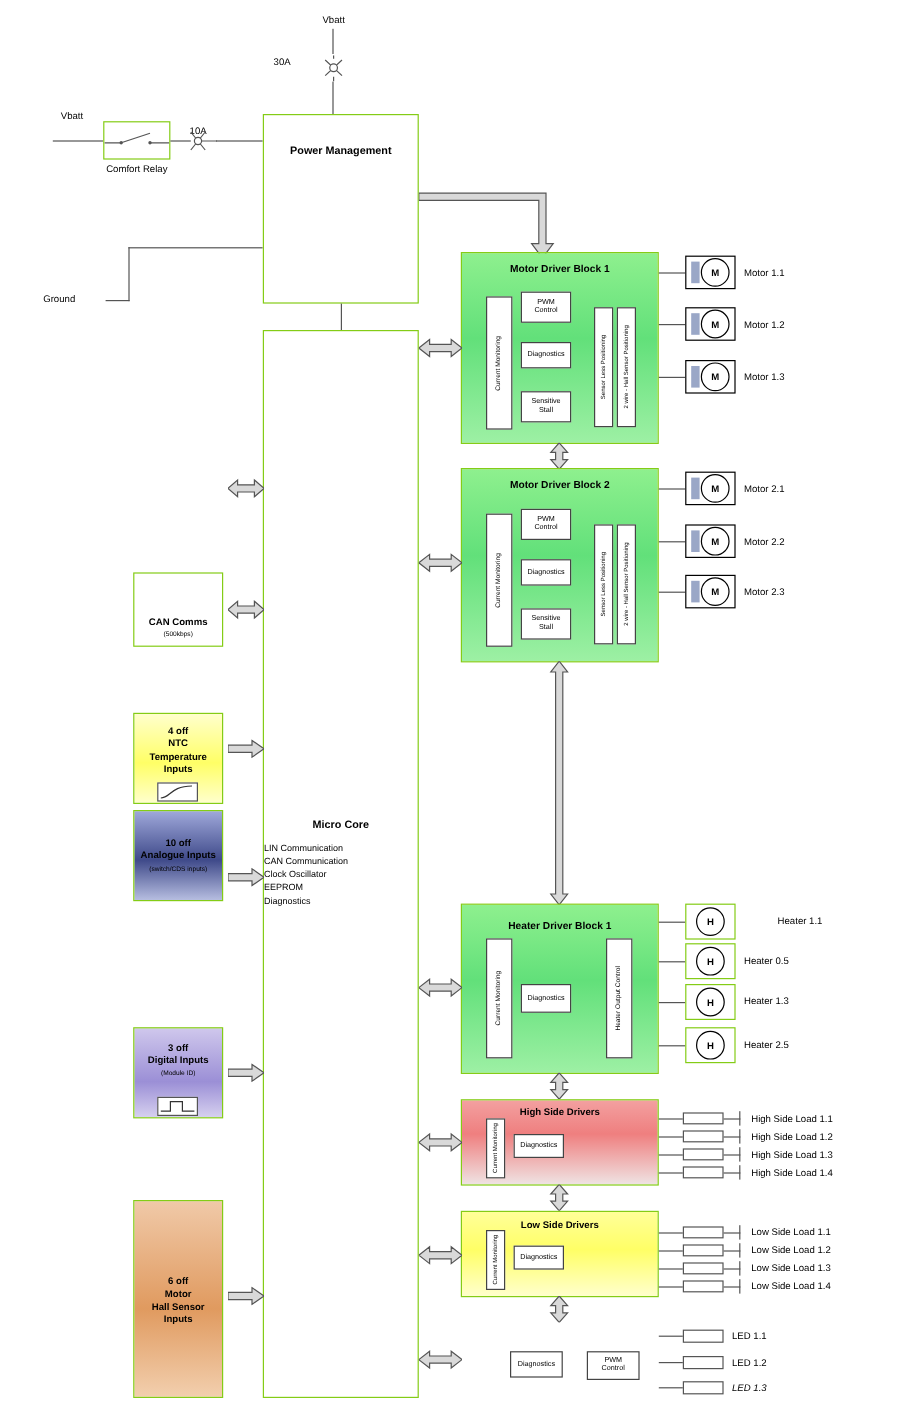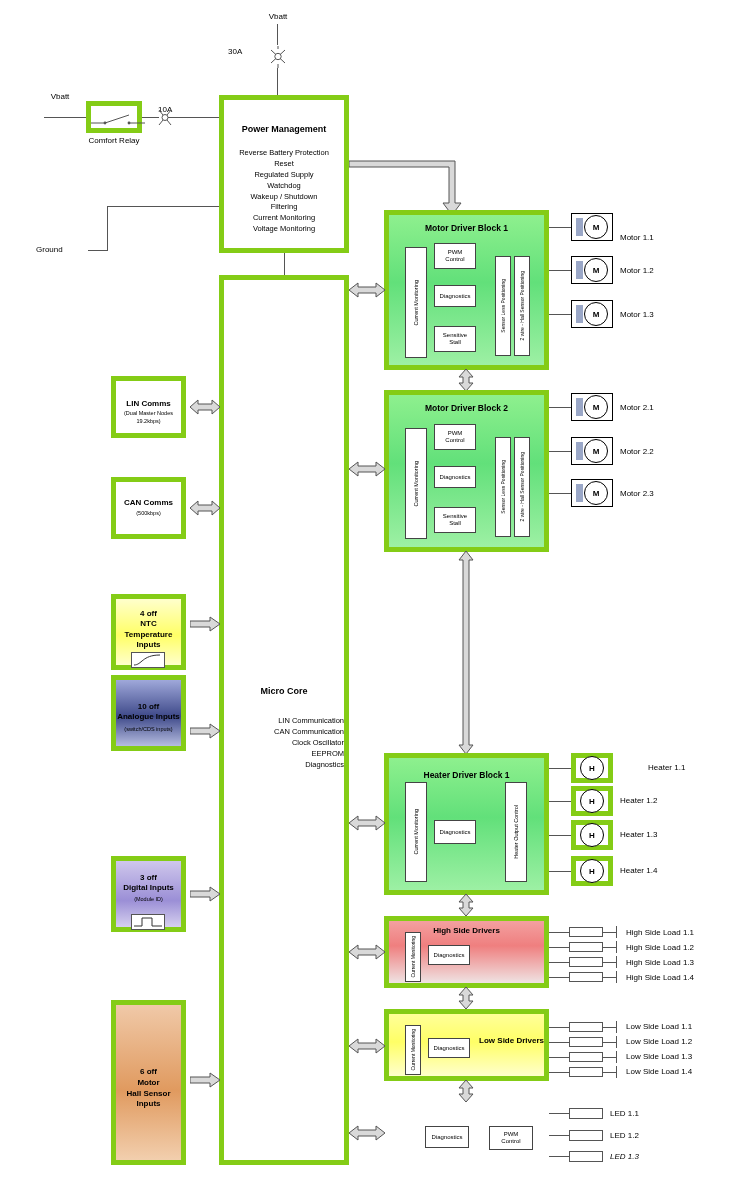--- a/index.html
+++ b/index.html
@@ -9,21 +9,21 @@
     font-family:"Liberation Sans", sans-serif;
     color:#000;
     overflow:hidden;
   }
   #root { position:relative; width:756px; height:1182px; }
 
   .lbl { position:absolute; font-size:8px; line-height:1.15; white-space:pre; }
   .lbl.c { text-align:center; }
   .lbl.r { }
 
-  .box { position:absolute; box-sizing:border-box; border:5px solid #84cc16; }
+  .box { position:absolute; box-sizing:border-box; border:1px solid #84cc16; }
   .ttl { font-weight:bold; text-align:center; }
 
   
   .h { position:absolute; height:0; border-top:1px solid #555; }
   .v { position:absolute; width:0; border-left:1px solid #555; }
 
   
   .bus { position:absolute; }
   .bus svg { display:block; }
 
@@ -99,66 +99,49 @@
   </div>
   <div class="h" style="left:180px; top:117px; width:39px;"></div>
 
   <div class="lbl r" style="left:36px; top:245px; width:48px;">Ground</div>
   <div class="h" style="left:88px; top:250px; width:20px;"></div>
   <div class="v" style="left:107px; top:206px; height:45px;"></div>
   <div class="h" style="left:107px; top:206px; width:112px;"></div>
 
   <div class="box plain" style="left:219px; top:95px; width:130px; height:158px;">
     <div class="ttl" style="font-size:9px; margin-top:24px;">Power Management</div>
-    <div style="margin-top:14px; font-size:7.5px; text-align:center; line-height:1.45;">
-      <div>Reverse Battery Protection</div>
-      <div>Reset</div>
-      <div>Regulated Supply</div>
-      <div>Watchdog</div>
-      <div>Wakeup / Shutdown</div>
-      <div>Filtering</div>
-      <div>Current Monitoring</div>
-      <div>Voltage Monitoring</div>
-    </div>
   </div>
 
   <div class="v" style="left:284px; top:253px; height:22px;"></div>
 
   <div class="bus" style="left:349px; top:155px;">
     <svg width="122" height="62" viewBox="0 0 122 62">
       <path d="M0 6 L106 6 L106 48 L112 48 L103 60 L94 48 L100 48 L100 12 L0 12 Z" fill="#d9d9d9" stroke="#555" stroke-width="1"></path>
     </svg>
   </div>
 
   <div class="box plain" style="left:219px; top:275px; width:130px; height:890px;">
     <div class="ttl" style="font-size:9px; margin-top:406px;">Micro Core</div>
-    <div style="margin-top:20px; font-size:7.5px; text-align:right; line-height:1.45;">
+    <div style="margin-top:10px; font-size:7.5px; text-align:left; line-height:1.45;">
       <div>LIN Communication</div>
       <div>CAN Communication</div>
       <div>Clock Oscillator</div>
       <div>EEPROM</div>
       <div>Diagnostics</div>
     </div>
   </div>
 
-  <div class="box plain" style="left:111px; top:376px; width:75px; height:62px;">
-    <div class="ttl" style="font-size:8px; margin-top:18px;">LIN Comms</div>
-    <div style="font-size:5.5px; text-align:center; line-height:1.4; margin-top:2px;">
-      <div>(Dual Master Nodes</div>
-      <div>19.2kbps)</div>
-    </div>
-  </div>
   <div class="bus" style="left:190px; top:398px;">
     <svg width="30" height="18" viewBox="0 0 30 18">
       <path d="M0 9 L8 2 L8 6 L22 6 L22 2 L30 9 L22 16 L22 12 L8 12 L8 16 Z" fill="#d9d9d9" stroke="#555" stroke-width="1"></path>
     </svg>
   </div>
 
   <div class="box plain" style="left:111px; top:477px; width:75px; height:62px;">
-    <div class="ttl" style="font-size:8px; margin-top:16px;">CAN Comms</div>
+    <div class="ttl" style="font-size:8px; margin-top:36px;">CAN Comms</div>
     <div style="font-size:5.5px; text-align:center; line-height:1.4; margin-top:3px;">
       <div>(500kbps)</div>
     </div>
   </div>
   <div class="bus" style="left:190px; top:499px;">
     <svg width="30" height="18" viewBox="0 0 30 18">
       <path d="M0 9 L8 2 L8 6 L22 6 L22 2 L30 9 L22 16 L22 12 L8 12 L8 16 Z" fill="#d9d9d9" stroke="#555" stroke-width="1"></path>
     </svg>
   </div>
 
@@ -246,21 +229,21 @@
   <div class="bus" style="left:349px; top:281px;">
     <svg width="36" height="18" viewBox="0 0 36 18">
       <path d="M0 9 L9 2 L9 6 L27 6 L27 2 L36 9 L27 16 L27 12 L9 12 L9 16 Z" fill="#d9d9d9" stroke="#555" stroke-width="1"></path>
     </svg>
   </div>
 
   <div class="h" style="left:549px; top:227px; width:24px;"></div>
   <div class="motorbox" style="left:571px; top:213px; width:42px; height:28px;"></div>
   <div class="motorbar" style="left:576px; top:218px; width:7px; height:18px;"></div>
   <div class="circ" style="left:584px; top:215px; width:24px; height:24px;">M</div>
-  <div class="lbl" style="left:620px; top:233px; width:80px;">Motor 1.1</div>
+  <div class="lbl" style="left:620px; top:223px; width:80px;">Motor 1.1</div>
 
   <div class="h" style="left:549px; top:270px; width:24px;"></div>
   <div class="motorbox" style="left:571px; top:256px; width:42px; height:28px;"></div>
   <div class="motorbar" style="left:576px; top:261px; width:7px; height:18px;"></div>
   <div class="circ" style="left:584px; top:258px; width:24px; height:24px;">M</div>
   <div class="lbl" style="left:620px; top:266px; width:80px;">Motor 1.2</div>
 
   <div class="h" style="left:549px; top:314px; width:24px;"></div>
   <div class="motorbox" style="left:571px; top:300px; width:42px; height:28px;"></div>
   <div class="motorbar" style="left:576px; top:305px; width:7px; height:18px;"></div>
@@ -345,31 +328,31 @@
   </div>
 
   <div class="h" style="left:549px; top:768px; width:24px;"></div>
   <div class="box plain" style="left:571px; top:753px; width:42px; height:30px;"></div>
   <div class="circ" style="left:580px; top:756px; width:24px; height:24px;">H</div>
   <div class="lbl" style="left:620px; top:763px; width:80px;padding-left:28px;">Heater 1.1</div>
 
   <div class="h" style="left:549px; top:801px; width:24px;"></div>
   <div class="box plain" style="left:571px; top:786px; width:42px; height:30px;"></div>
   <div class="circ" style="left:580px; top:789px; width:24px; height:24px;">H</div>
-  <div class="lbl" style="left:620px; top:796px; width:80px;">Heater 1.2</div>
+  <div class="lbl" style="left:620px; top:796px; width:80px;">Heater 0.5</div>
 
   <div class="h" style="left:549px; top:835px; width:24px;"></div>
   <div class="box plain" style="left:571px; top:820px; width:42px; height:30px;"></div>
   <div class="circ" style="left:580px; top:823px; width:24px; height:24px;">H</div>
   <div class="lbl" style="left:620px; top:830px; width:80px;">Heater 1.3</div>
 
   <div class="h" style="left:549px; top:871px; width:24px;"></div>
   <div class="box plain" style="left:571px; top:856px; width:42px; height:30px;"></div>
   <div class="circ" style="left:580px; top:859px; width:24px; height:24px;">H</div>
-  <div class="lbl" style="left:620px; top:866px; width:80px;">Heater 1.4</div>
+  <div class="lbl" style="left:620px; top:866px; width:80px;">Heater 2.5</div>
 
   <div class="bus" style="left:457px; top:894px;">
     <svg width="18" height="22" viewBox="0 0 18 22">
       <path d="M9 0 L16 8 L12 8 L12 14 L16 14 L9 22 L2 14 L6 14 L6 8 L2 8 Z" fill="#d9d9d9" stroke="#555" stroke-width="1"></path>
     </svg>
   </div>
 
   <div class="box grad-red" style="left:384px; top:916px; width:165px; height:72px;">
     <div class="ttl" style="font-size:8px; margin-top:5px;">High Side Drivers</div>
   </div>
@@ -408,21 +391,21 @@
   <div class="v" style="left:616px; top:971px; height:12px;"></div>
   <div class="lbl" style="left:626px; top:973px; width:110px;">High Side Load 1.4</div>
 
   <div class="bus" style="left:457px; top:987px;">
     <svg width="18" height="22" viewBox="0 0 18 22">
       <path d="M9 0 L16 8 L12 8 L12 14 L16 14 L9 22 L2 14 L6 14 L6 8 L2 8 Z" fill="#d9d9d9" stroke="#555" stroke-width="1"></path>
     </svg>
   </div>
 
   <div class="box grad-yel" style="left:384px; top:1009px; width:165px; height:72px;">
-    <div class="ttl" style="font-size:8px; margin-top:22px;text-align:right;">Low Side Drivers</div>
+    <div class="ttl" style="font-size:8px; margin-top:6px;">Low Side Drivers</div>
   </div>
   <div class="vsub" style="left:405px; top:1025px; width:16px; height:50px;">
     <span class="vtext" style="font-size:5px;">Current Monitoring</span>
   </div>
   <div class="sub" style="left:428px; top:1038px; width:42px; height:20px;">
     <span>Diagnostics</span>
   </div>
   <div class="bus" style="left:349px; top:1037px;">
     <svg width="36" height="18" viewBox="0 0 36 18">
       <path d="M0 9 L9 2 L9 6 L27 6 L27 2 L36 9 L27 16 L27 12 L9 12 L9 16 Z" fill="#d9d9d9" stroke="#555" stroke-width="1"></path>

